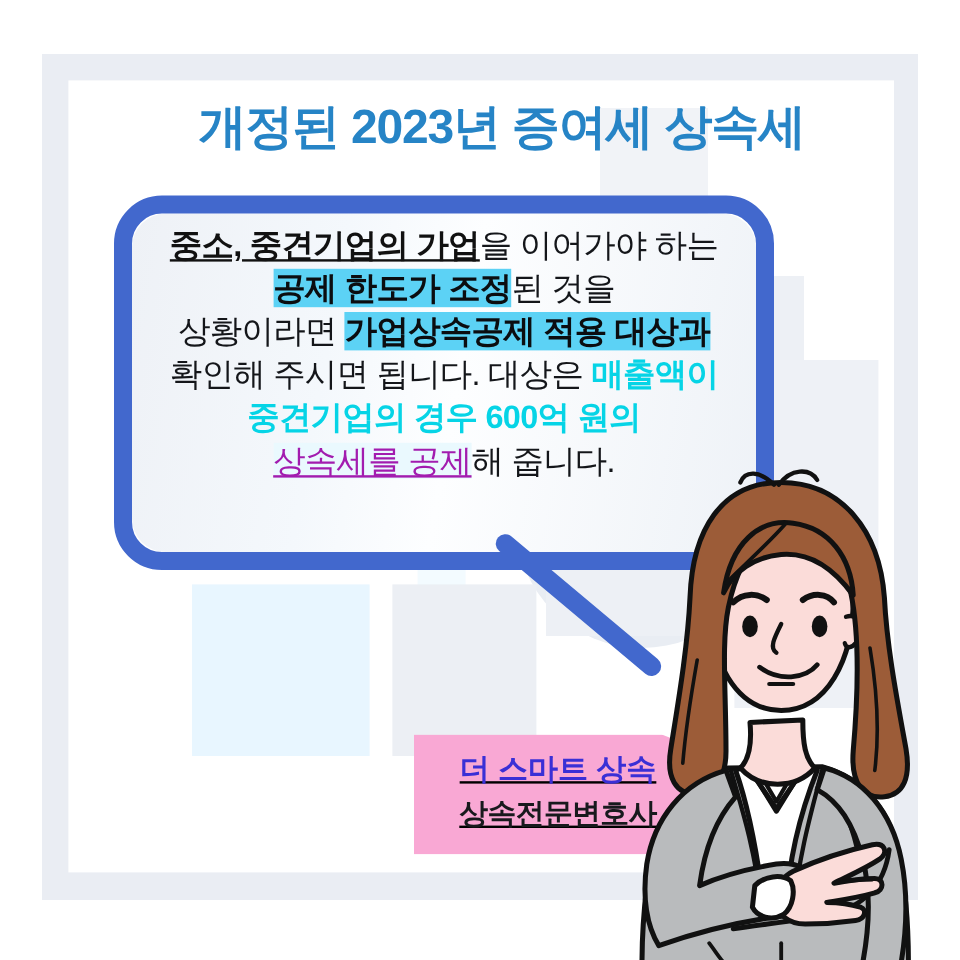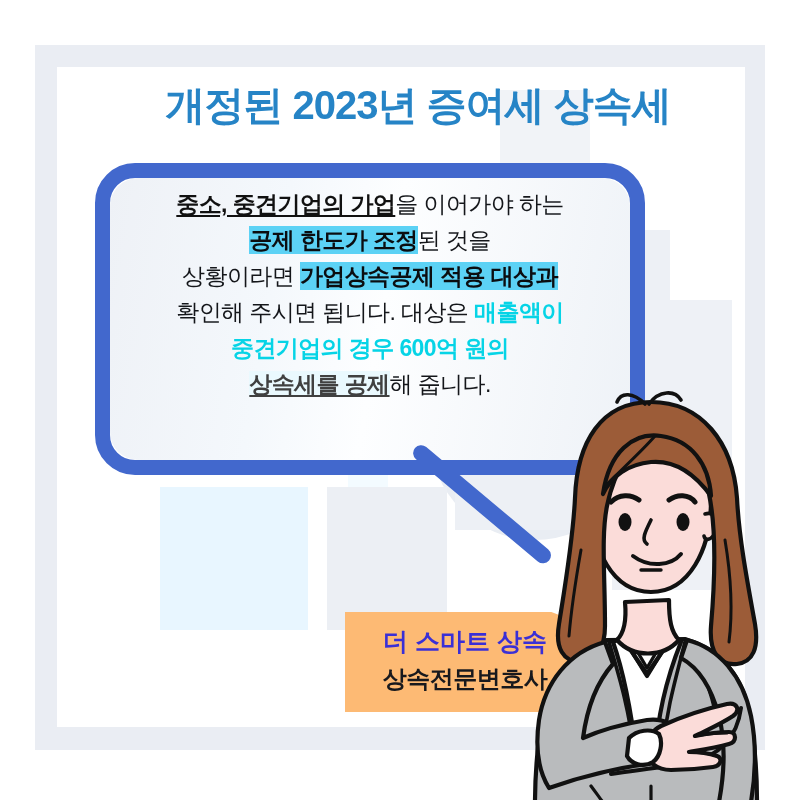--- a/index.html
+++ b/index.html
@@ -59,37 +59,37 @@
   .bubble-tail{
     position:absolute;left:415px;top:440px;width:175px;height:16px;
     background:#4268cd;border-radius:9px;
     transform:rotate(40deg);transform-origin:left center;
   }
 
   
   .bubble-text{
     position:absolute;left:110px;top:186px;width:520px;height:270px;
     text-align:center;
-    font-size:23px;line-height:36px;
+    font-size:27px;line-height:36px;
     color:#14161a;
     letter-spacing:-0.6px;
     font-family:"Liberation Sans","DejaVu Sans",sans-serif;
   }
   .bubble-text .ln{white-space:nowrap;}
   .u-bold{font-weight:bold;text-decoration:underline;text-underline-offset:3px;color:#111;}
   .hl{background:#5cd2f5;font-weight:bold;color:#0b0d10;padding:1px 0;}
   .lk{color:#06d4e6;font-weight:bold;text-underline-offset:3px;}
-  .lk-hl{color:#404040;font-weight:bold;text-decoration:underline;text-underline-offset:3px;background:#eaf9fe;}
+  .lk-hl{color:#a21caf;font-weight:normal;text-decoration:underline;text-underline-offset:3px;background:#eaf9fe;}
 
   
   .caption{
     position:absolute;left:345px;top:612px;width:240px;height:100px;
-    background:#fdba74;
+    background:#f9a8d4;
     clip-path:polygon(0 0,86% 0,100% 13%,100% 100%,0 100%);
-    padding:10px 0 0 0;box-sizing:border-box;text-align:center;
+    padding:10px 0 0 0;box-sizing:border-box;text-align:center;text-decoration:underline;
   }
   .caption .l1{
     font-size:25px;font-weight:bold;color:#3a2fd6;letter-spacing:0px;line-height:38px;
   }
   .caption .l2{
     font-size:24px;font-weight:bold;color:#18191d;letter-spacing:-0.5px;line-height:38px;
   }
 
   
   .character{position:absolute;left:505px;top:390px;width:300px;height:412px;}

